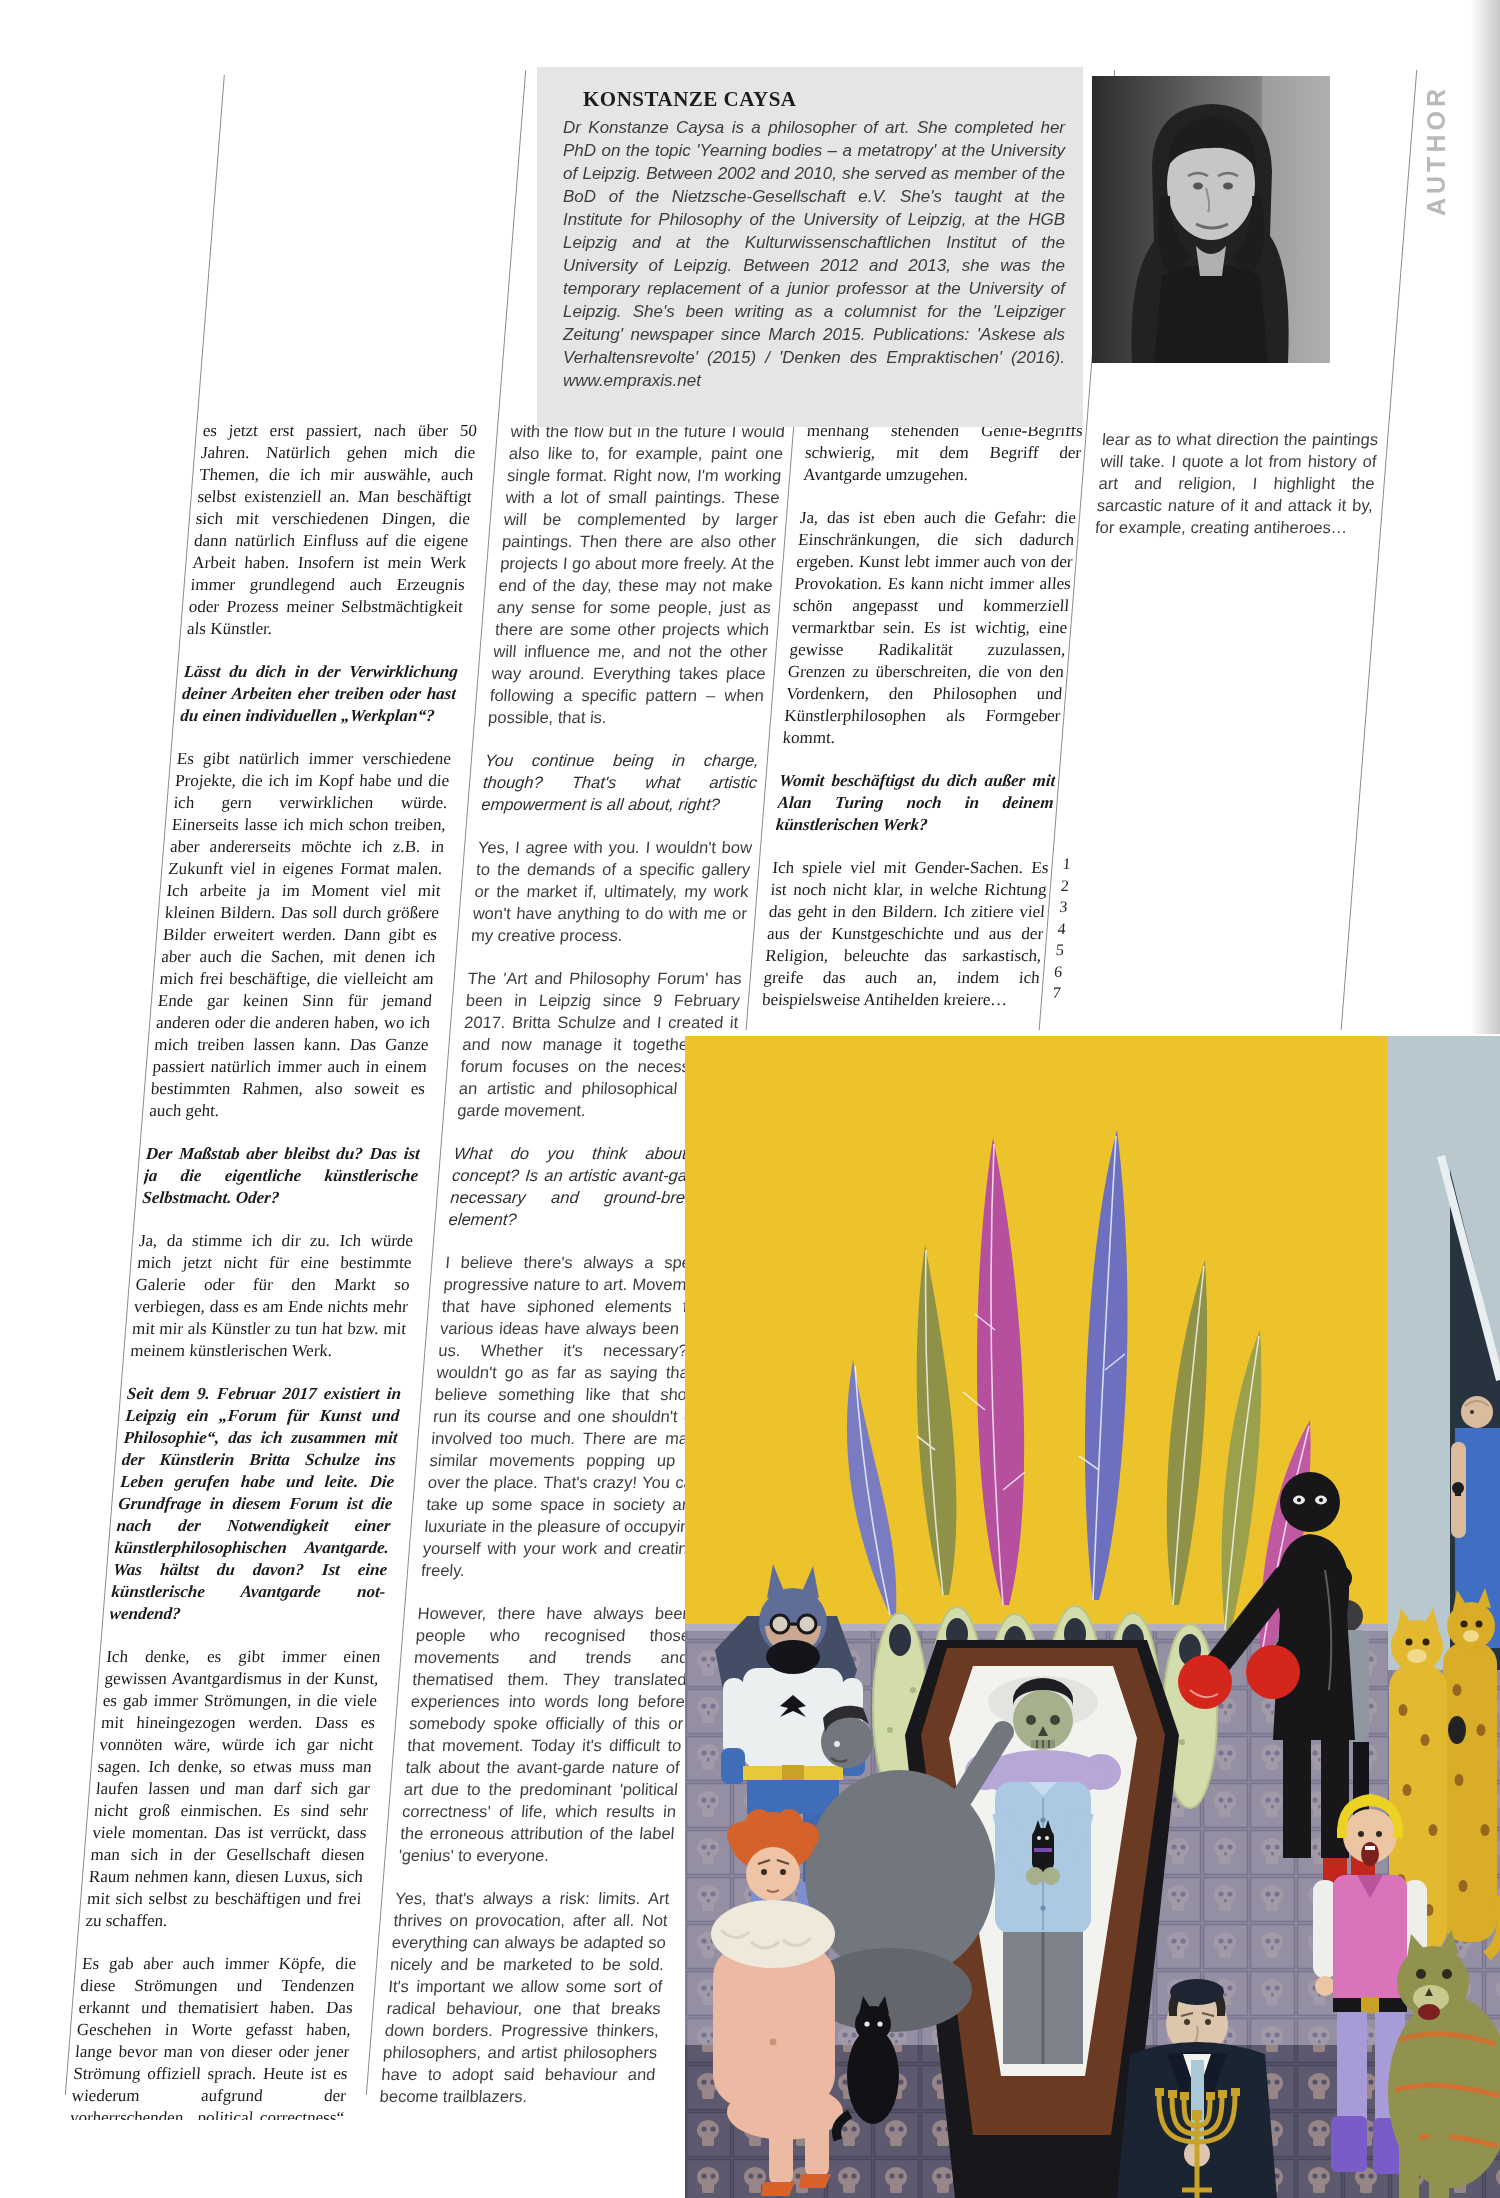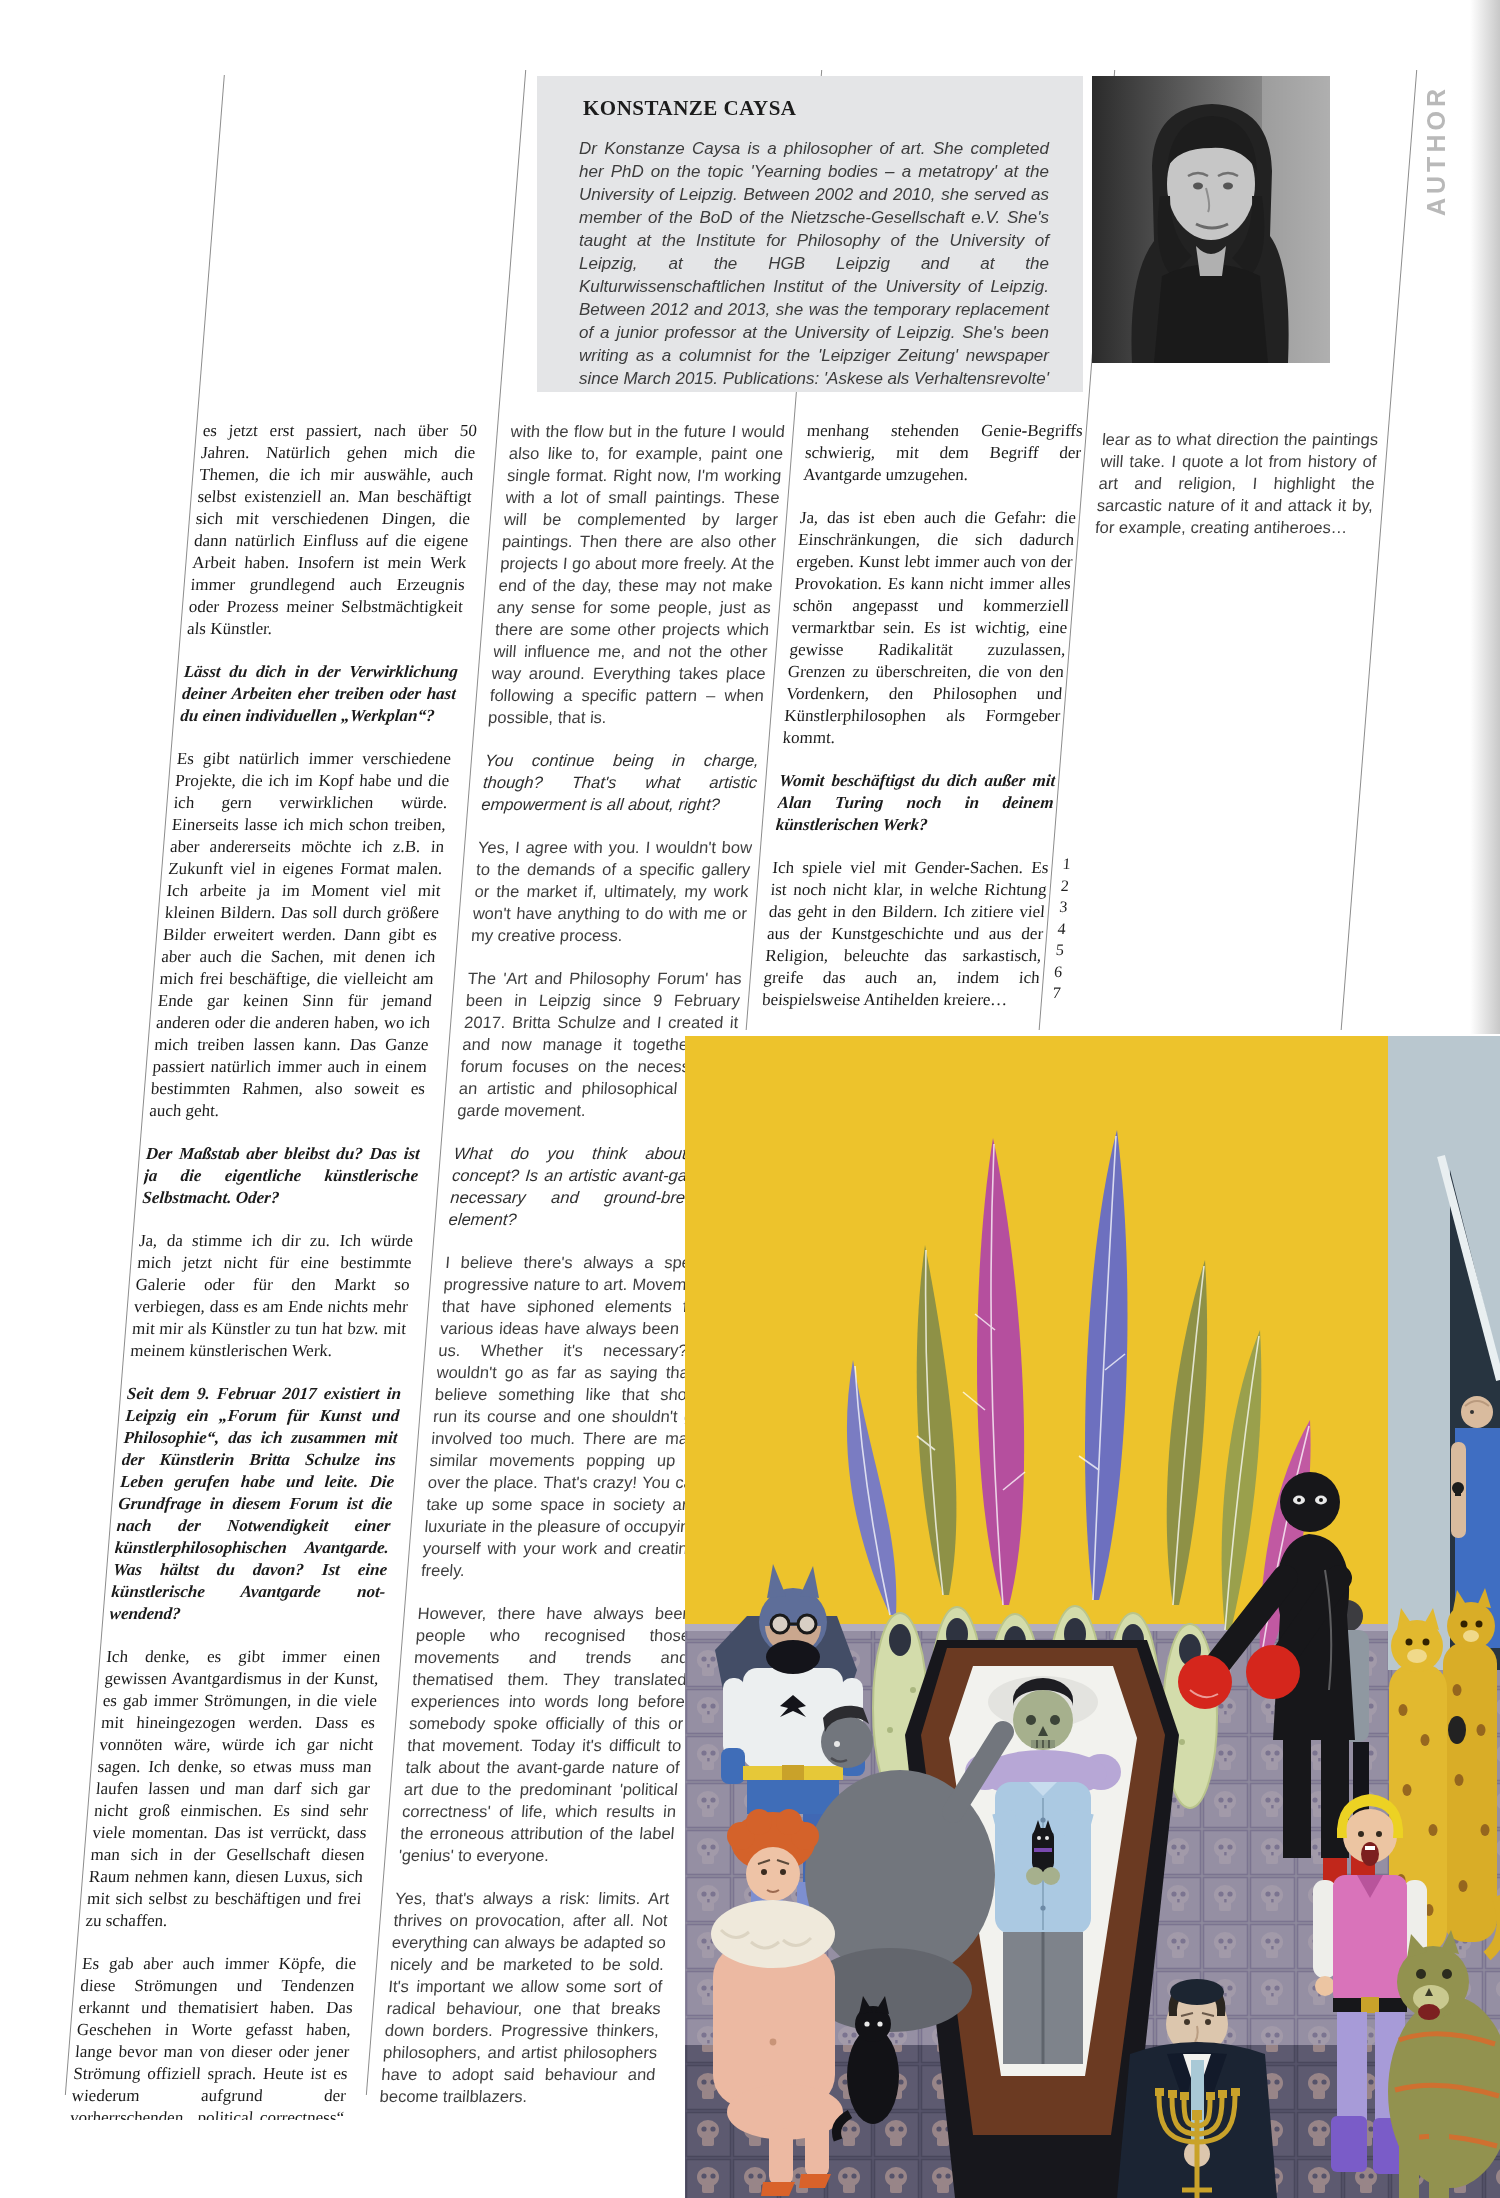--- a/index.html
+++ b/index.html
@@ -6,26 +6,26 @@
   .sheet{position:relative;width:1500px;height:2198px;background:#fff;overflow:hidden;
          font-family:"Liberation Sans",sans-serif;}
   
   .edge-shade{position:absolute;top:0;right:0;width:30px;height:1034px;
     background:linear-gradient(to right, rgba(255,255,255,0), rgba(110,110,110,0.38));}
   
   .author-label{position:absolute;left:1422px;top:56px;height:160px;
     writing-mode:vertical-rl;transform:rotate(180deg);
     font-weight:bold;font-size:25px;letter-spacing:4px;color:#b9b9b9;}
   
-  .bio-box{position:absolute;left:537px;top:76px;width:546px;height:316px;
+  .bio-box{position:absolute;left:537px;top:67px;width:546px;height:360px;
     background:#e4e5e7;box-sizing:border-box;padding:20px 18px 14px 26px;overflow:hidden;}
   .bio-name{font-family:"Liberation Serif",serif;font-weight:bold;font-size:21px;
     letter-spacing:.5px;color:#1c1c1c;margin:0 0 4px 20px;}
   .bio-text{font-style:italic;font-size:17px;line-height:23px;color:#3c3c3c;
-    text-align:justify;margin:16px;}
+    text-align:justify;margin:0;}
   
   .portrait{position:absolute;left:1092px;top:76px;width:238px;height:287px;}
   
   .cols{position:absolute;left:0;top:60px;width:1500px;height:2140px;
     transform:skewX(-4.5deg);transform-origin:0 0;}
   .rule{position:absolute;width:1.4px;background:#8c8c8c;}
   .col{position:absolute;overflow:hidden;}
   .col p.blk{margin:0 0 21px 0;text-align:justify;}
   .col-de{font-family:"Liberation Serif",serif;font-size:17px;line-height:22px;color:#1b1b1b;}
   .col-en{font-family:"Liberation Sans",sans-serif;font-size:16.5px;line-height:22px;color:#3f3f3f;}

